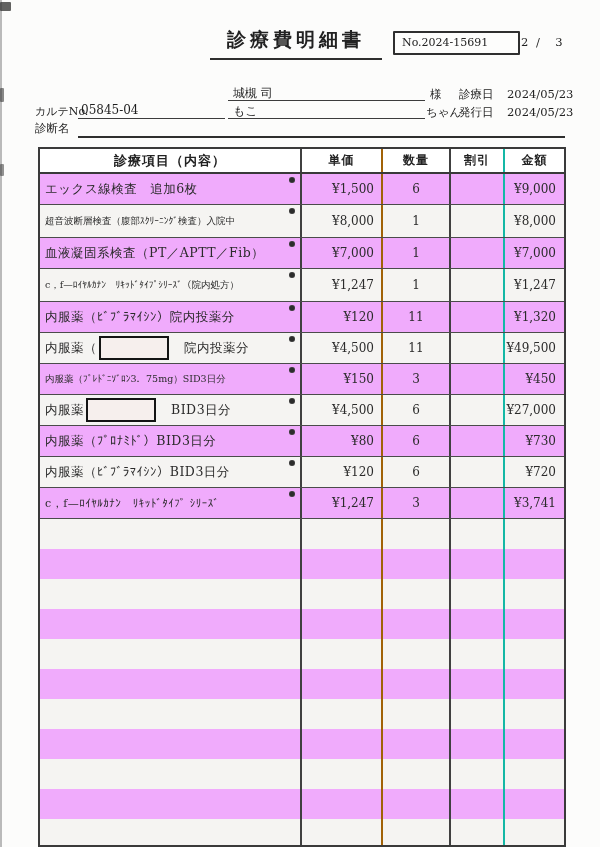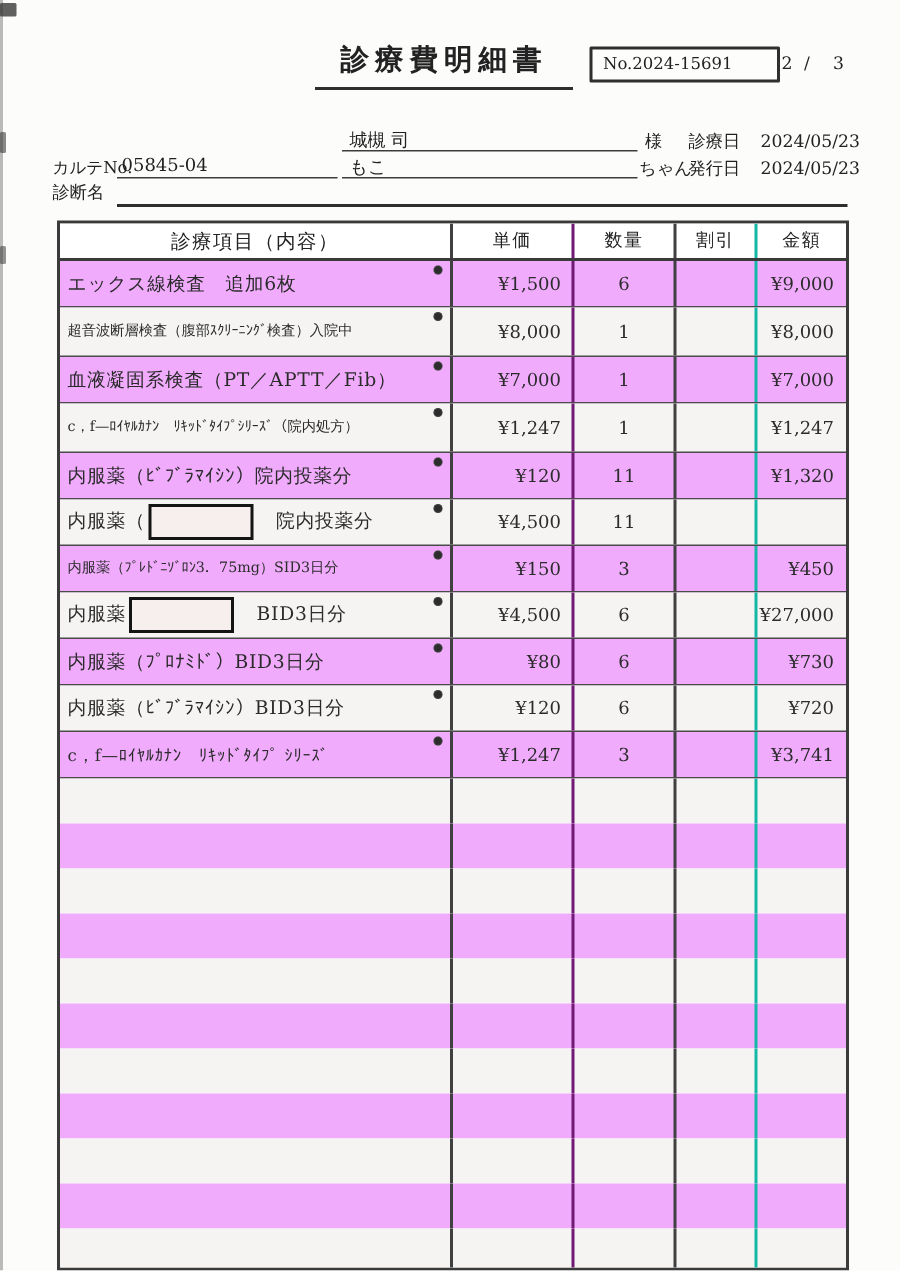--- a/index.html
+++ b/index.html
@@ -29,27 +29,27 @@
   .uline-thick{height:0;border-bottom:2.4px solid #2e2e2e;}
   
   .tbl{
     left:38px;top:147px;width:528px;height:700px;
     border:2px solid #3a3a3a;background:#fff;overflow:hidden;box-sizing:border-box;
   }
   .hrow{
     display:flex;height:25px;border-bottom:2px solid #3a3a3a;
     font-size:13px;color:#222;background:#fff;box-sizing:border-box;
   }
-  .hrow .hc{display:flex;align-items:center;justify-content:center;box-sizing:border-box;letter-spacing:1px;}
+  .hrow .hc{display:flex;align-items:center;justify-content:center;box-sizing:border-box;letter-spacing:1px;font-weight:bold;}
   .row{display:flex;height:31px;position:relative;border-bottom:1.6px solid #4b4b4b;box-sizing:border-box;background:#f0abfc;}
   .row.tall{height:33px;}
   .row.shaded{background:#f5f4f2;}
   .row.empty{height:30px;border-bottom:none;}
   .c1{width:262px;border-right:2px solid #404040;box-sizing:border-box;display:flex;align-items:center;padding:0 16px 0 5px;overflow:hidden;position:relative;}
-  .c2{width:81px;border-right:2px solid #701a75;box-sizing:border-box;display:flex;align-items:center;justify-content:flex-end;padding-right:7px;font-size:12px;}
+  .c2{width:81px;border-right:2px solid #a16207;box-sizing:border-box;display:flex;align-items:center;justify-content:flex-end;padding-right:7px;font-size:12px;}
   .c3{width:68px;border-right:2px solid #404040;box-sizing:border-box;display:flex;align-items:center;justify-content:center;font-size:12px;}
   .c4{width:54px;border-right:2px solid #14b8a6;box-sizing:border-box;display:flex;align-items:center;justify-content:center;font-size:12px;}
   .c5{flex:1;display:flex;align-items:center;justify-content:flex-end;padding-right:8px;font-size:12px;}
   .f-md .c1{font-size:12.5px;letter-spacing:0.5px;}
   .f-sm .c1{font-size:9.5px;line-height:11.5px;letter-spacing:0;}
   .f-smd .c1{font-size:11px;letter-spacing:0.5px;}
   .bullet{
     position:absolute;top:3px;right:5px;width:6px;height:6px;border-radius:50%;
     background:#2c2c2c;box-shadow:inset 0 0 1px #777;
   }
@@ -153,20 +153,21 @@
     <div class="c5">¥1,320</div>
   </div>
       <div class="row f-md shaded">
     <div class="c1">
       <span>内服薬（<span class="redact"></span>　院内投薬分</span>
       <span class="bullet"></span>
     </div>
     <div class="c2">¥4,500</div>
     <div class="c3">11</div>
     <div class="c4"></div>
+    <div class="c5">¥49,500</div>
   </div>
       <div class="row f-sm">
     <div class="c1">
       <span>内服薬（ﾌﾟﾚﾄﾞﾆｿﾞﾛﾝ3．75mg）SID3日分</span>
       <span class="bullet"></span>
     </div>
     <div class="c2">¥150</div>
     <div class="c3">3</div>
     <div class="c4"></div>
     <div class="c5">¥450</div>

